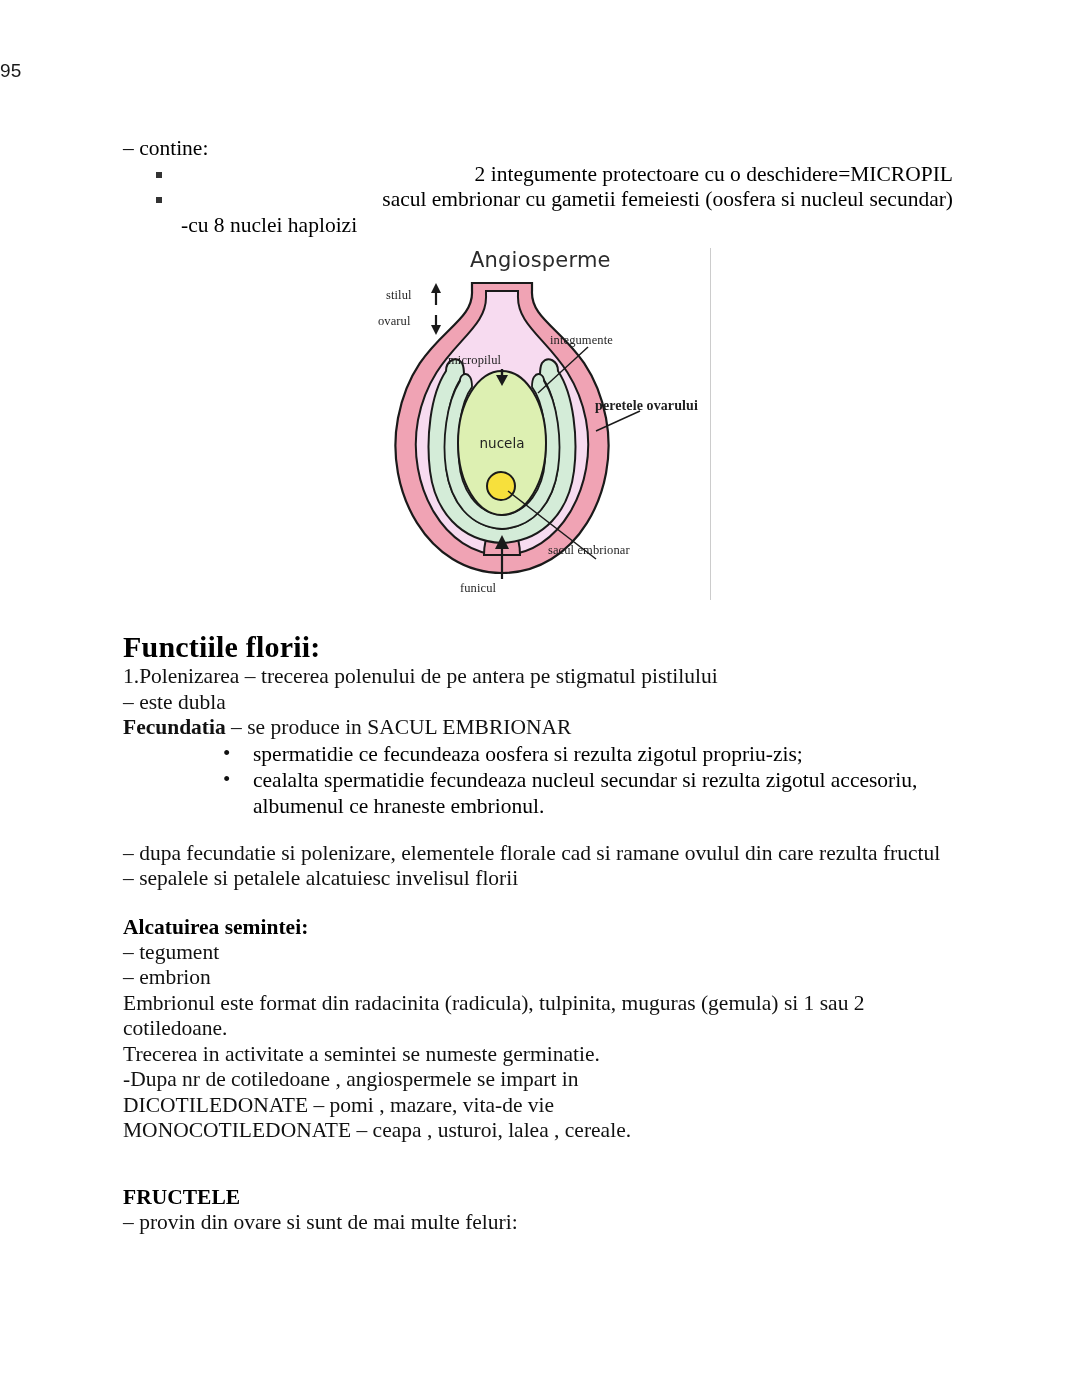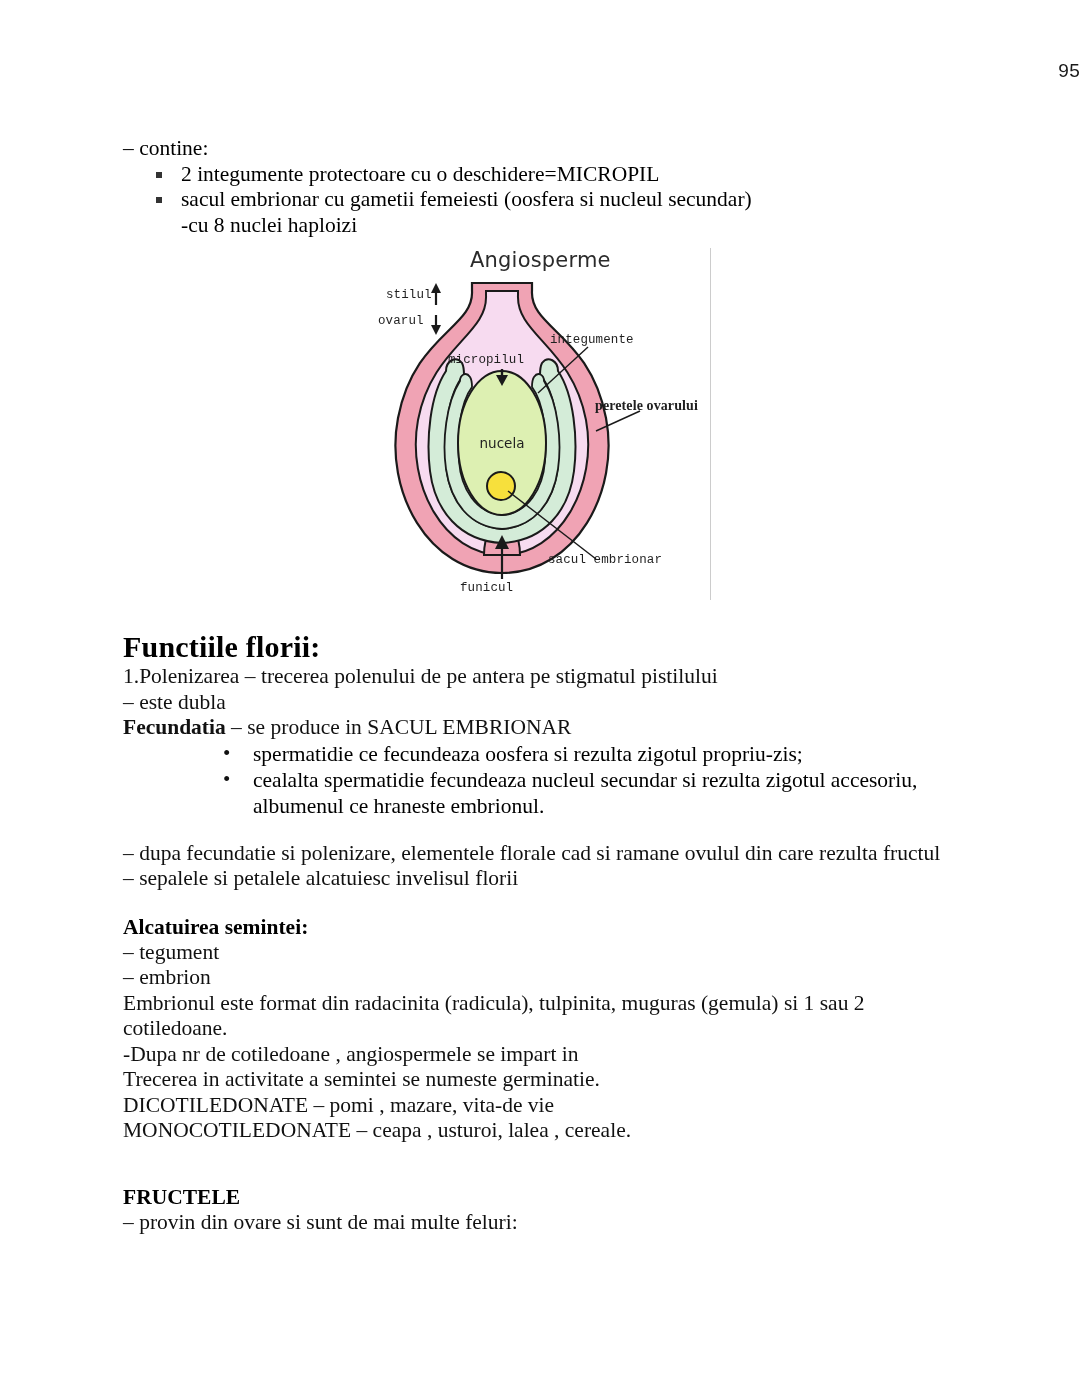--- a/index.html
+++ b/index.html
@@ -19,21 +19,21 @@
     position: absolute;
     inset: 0;
     background: #ffffff;
   }
   
   .page-number {
     position: absolute;
     top: 60px;
     left: 0;
     width: 1080px;
-    text-align: right;
+    text-align: left;
     font-family: "Liberation Sans", sans-serif;
     font-size: 19px;
     color: #1a1a1a;
     letter-spacing: 0.3px;
   }
   
   .content {
     position: absolute;
     left: 123px;
     top: 127px;
@@ -44,20 +44,21 @@
     line-height: 25.5px;
     color: #111111;
     white-space: pre-wrap;
   }
   .dash-line { font-size: 21.5px; line-height: 25.5px; margin-top: 9px; }
   .bullet-sq {
     position: relative;
     padding-left: 58px;
     font-size: 21.5px;
     line-height: 25.5px;
+    text-align: right;
   }
   .bullet-sq::before {
     content: "";
     position: absolute;
     left: 33px;
     top: 10px;
     width: 6px;
     height: 6px;
     background: #333333;
   }
@@ -122,37 +123,37 @@
     height: 352px;
     background: #cccccc;
   }
   .fig-svg {
     position: absolute;
     left: 0;
     top: 0;
   }
   .fig-label {
     position: absolute;
-    font-family: Liberation Mono, monospace;
+    font-family: Liberation Serif, serif;
     font-size: 12.5px;
     color: #1f1f1f;
     white-space: nowrap;
     letter-spacing: 0.1px;
   }
   .fig-label.serif {
     font-family: "Liberation Serif", serif;
     font-size: 14px;
     font-weight: 600;
   }
   .lbl-stilul   { left: 34px;  top: 45px; }
   .lbl-ovarul   { left: 26px;  top: 71px; }
   .lbl-micro    { left: 96px;  top: 110px; }
   .lbl-integ    { left: 198px; top: 90px; }
   .lbl-perete   { left: 243px; top: 155px; }
-  .lbl-sacul    { left: 196px; top: 310px; }
+  .lbl-sacul    { left: 196px; top: 300px; }
   .lbl-funicul  { left: 108px; top: 338px; }
 </style>
 </head>
 <body>
 
 <div class="page">
 
   <div class="page-number">95</div>
 
   <div class="content">
@@ -181,22 +182,22 @@
     <div class="line">– dupa fecundatie si polenizare, elementele florale cad si ramane ovulul din care rezulta fructul</div>
     <div class="line">– sepalele si petalele alcatuiesc invelisul florii</div>
 
     <div class="spacer-md"></div>
 
     <div class="heading-sm">Alcatuirea semintei:</div>
     <div class="line">– tegument</div>
     <div class="line">– embrion</div>
     <div class="line">Embrionul este format din radacinita (radicula), tulpinita, muguras (gemula) si 1 sau 2</div>
     <div class="line">cotiledoane.</div>
+    <div class="line">Trecerea in activitate a semintei se numeste germinatie.</div>
     <div class="line">-Dupa nr de cotiledoane , angiospermele se impart in</div>
-    <div class="line">Trecerea in activitate a semintei se numeste germinatie.</div>
     <div class="line">DICOTILEDONATE – pomi , mazare, vita-de vie</div>
     <div class="line">MONOCOTILEDONATE – ceapa , usturoi, lalea , cereale.</div>
 
     <div class="spacer-lg"></div>
 
     <div class="heading-sm">FRUCTELE</div>
     <div class="line">– provin din ovare si sunt de mai multe feluri:</div>
 
   </div>
 

